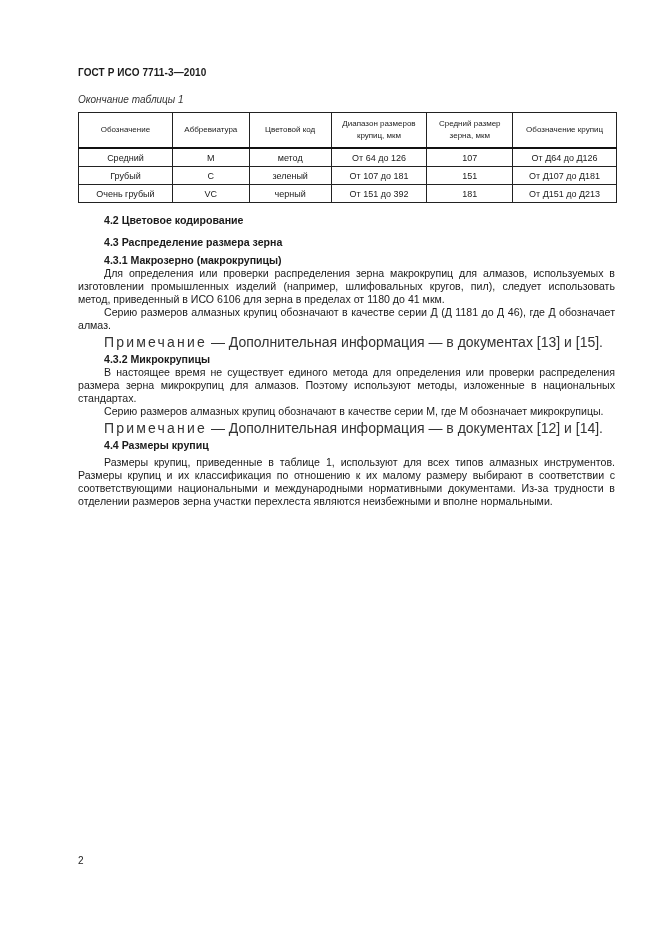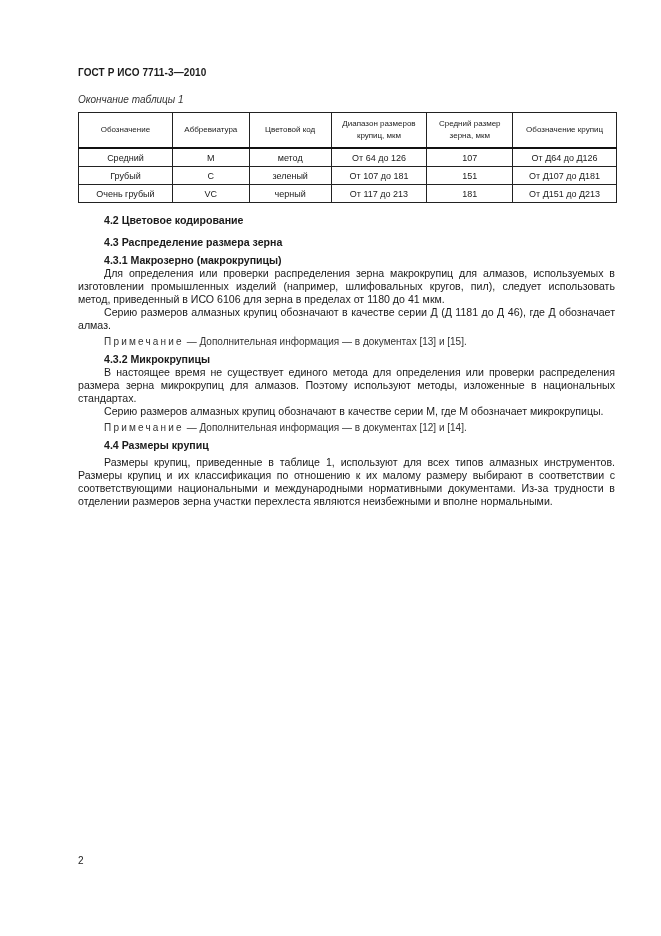--- a/index.html
+++ b/index.html
@@ -12,21 +12,21 @@
   table.grain th { font-weight: normal; font-size: 8px; height: 34px; text-align: center; line-height: 12px; color: #222; }
   table.grain thead tr { border-bottom: 2px solid #111; }
   table.grain thead th { border-bottom: 2px solid #111; }
   table.grain td { height: 17px; }
   .c { text-align: center; }
   .l { text-align: center; }
   .body-text { position: absolute; left: 78px; width: 537px; font-size: 10.6px; line-height: 13px; }
   .p { margin: 0; text-align: justify; text-indent: 26px; }
   .p.last { text-align-last: left; }
   .h { margin: 0; padding-left: 26px; font-weight: bold; font-size: 10.6px; line-height: 14px; }
-  .note { margin: 0; padding-left: 26px; font-size: 10px; line-height: 12px; color: #333; }
+  .note { margin: 0; padding-left: 26px; font-size: 14px; line-height: 12px; color: #333; }
   .note .spaced { letter-spacing: 2.2px; }
   .gap-s { height: 4px; }
   .page-num { position: absolute; left: 78px; top: 855px; font-size: 10px; }
 </style>
 </head>
 <body>
 
 <div class="doc-header">ГОСТ Р ИСО 7711-3—2010</div>
 <div class="table-caption">Окончание таблицы 1</div>
 
@@ -63,21 +63,21 @@
       <td class="c">C</td>
       <td class="l">зеленый</td>
       <td class="l">От 107 до 181</td>
       <td class="c">151</td>
       <td class="l">От Д107 до Д181</td>
     </tr>
     <tr>
       <td class="l">Очень грубый</td>
       <td class="c">VC</td>
       <td class="l">черный</td>
-      <td class="l">От 117 до 213</td>
+      <td class="l">От 151 до 392</td>
       <td class="c">181</td>
       <td class="l">От Д151 до Д213</td>
     </tr>
   </tbody>
 </table>
 
 <div class="body-text" style="top:213px;">
   <p class="h">4.2  Цветовое кодирование</p>
   <div class="gap-s"></div>
   <div class="gap-s"></div>

